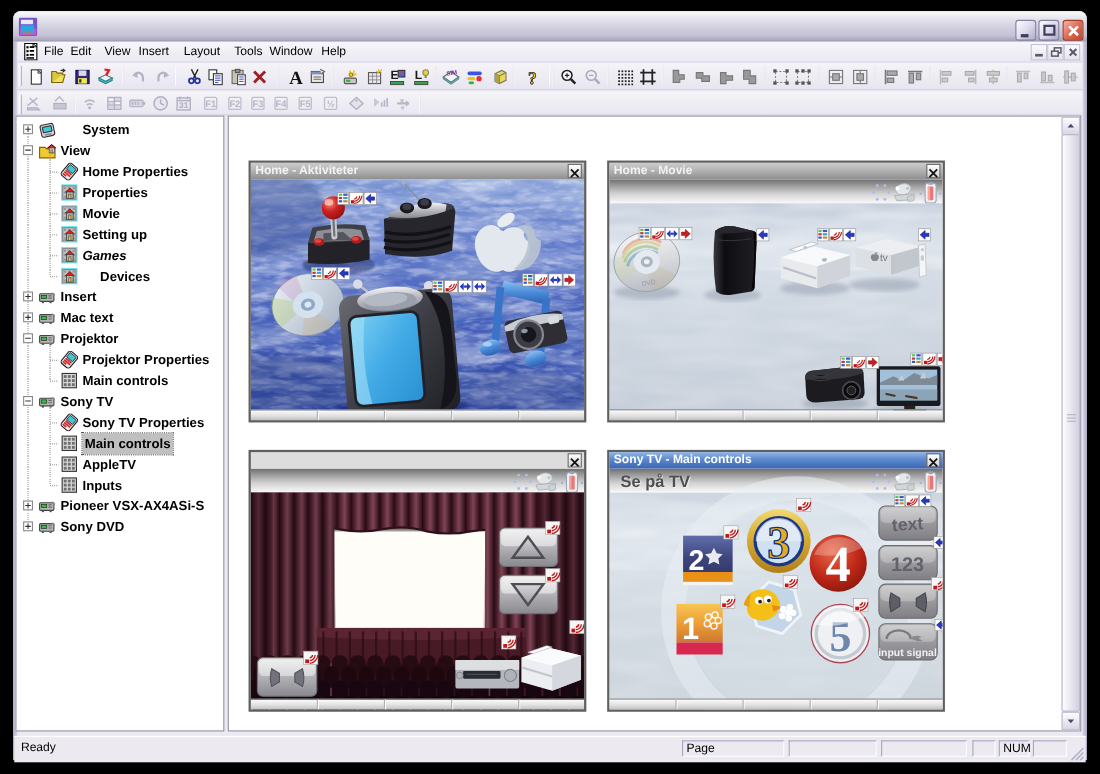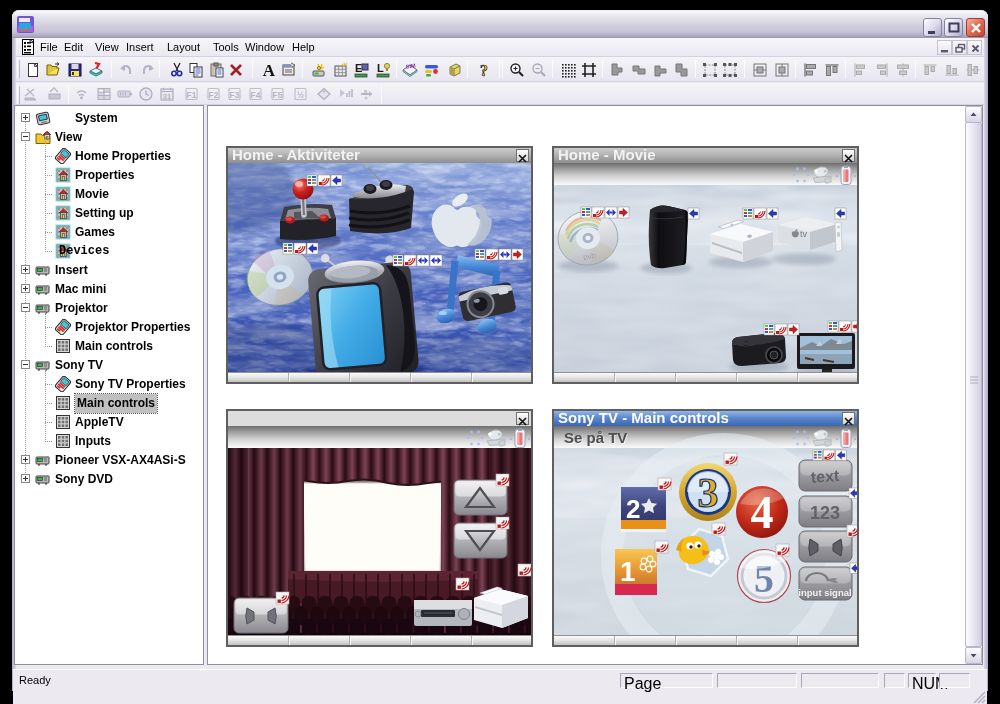--- a/index.html
+++ b/index.html
@@ -32,26 +32,26 @@
   border:1px solid #8f8da4; overflow:hidden; }
 .trow { position:absolute; height:19px; font-size:12px; font-weight:bold; color:#000; white-space:nowrap; line-height:18px; }
 .pm { position:absolute; width:9px; height:9px; border:1px solid #888; background:#fff; }
 #client { position:absolute; left:195px; top:95px; width:776px; height:560px; background:#fff;
   border:1px solid #8f8da4; overflow:hidden; }
 #vsb { position:absolute; right:0; top:0; width:17px; height:100%; background:#f0eff5; }
 .sbtn { position:absolute; left:0; width:17px; height:17px; border:1px solid #b9b7cc; border-radius:2px;
   background:linear-gradient(to bottom,#fdfdfe,#d8d6e5); }
 #sthumb { position:absolute; left:0; top:16px; width:17px; height:525px; border:1px solid #b9b7cc; border-radius:2px;
   background:linear-gradient(to right,#fdfdfe,#e8e6f0 50%,#d2d0e0); }
-#status { position:absolute; left:1px; top:659px; width:974px; height:36px;
+#status { position:absolute; left:1px; top:659px; width:974px; height:24px;
   background:#ece9f0; border-top:1px solid #fff; font-size:11px; color:#000; }
-.spanel { position:absolute; top:3px; height:15px; border:1px solid; border-color:#a9a6bc #fdfdfe #fdfdfe #a9a6bc; background:#ece9f0; font-size:16px; padding:1px 3px; }
+.spanel { position:absolute; top:3px; height:15px; border:1px solid; border-color:#a9a6bc #fdfdfe #fdfdfe #a9a6bc; background:#ece9f0; font-size:11px; padding:1px 3px; }
 .child { position:absolute; width:307px; height:238px; border:2px solid #5f5f5f; background:#ddd; }
 .ctitle { position:absolute; left:0; top:0; right:0; height:15px;
-  background:linear-gradient(to bottom,#cccccc 0%,#b4b4b4 45%,#8e8e8e 100%); color:#f2f2f2; font-size:15px; font-weight:bold;
+  background:linear-gradient(to bottom,#cccccc 0%,#b4b4b4 45%,#8e8e8e 100%); color:#f2f2f2; font-size:11px; font-weight:bold;
   padding-left:4px; line-height:14px; }
 .ctitle.active { background:linear-gradient(to bottom,#92b6e6 0%,#5c88cc 45%,#3a66b4 100%); color:#fff; }
 .cx { position:absolute; right:2px; top:1px; width:13px; height:13px; background:linear-gradient(to bottom,#ffffff,#d2d2d2);
   border:1px solid #707070; }
 .ccontent { position:absolute; left:0; top:15px; width:303px; height:219px; overflow:hidden; }
 .bbar { position:absolute; left:0; bottom:0; width:100%; height:10px;
   background:linear-gradient(to bottom,#fcfcfc,#dedede 60%,#c0c0c0); border-top:1px solid #909090; }
 .bbar i { position:absolute; top:0; width:1px; height:100%; background:#b0b0b0; box-shadow:1px 0 0 #f8f8f8; }
 </style>
 </head>
@@ -498,31 +498,31 @@
 <div class="trow" style="left:60px;top:98px;">Setting up</div>
 <div style="position:absolute;left:30px;top:126px;width:8px;height:1px;background:repeating-linear-gradient(to right,#999 0 1px,transparent 1px 2px);"></div>
 <svg class="ticon" style="position:absolute;left:40px;top:118px;" width="16" height="16" viewBox="0 0 16 16">
         <rect x="0.5" y="0.5" width="15" height="15" fill="#70e8f0"></rect>
         <rect x="2" y="2" width="12" height="12" fill="#c0c0c0" stroke="#888"></rect>
         <path d="M3 3h2v2h-2zM7 3h2v2h-2zM11 3h2v2h-2zM3 7h2v2h-2zM11 7h2v2h-2zM3 11h2v2h-2zM7 11h2v2h-2zM11 11h2v2h-2z" fill="#989898"></path>
         <path d="M4.5 7.5 l4 -3.5 l4 3.5 z" fill="#e02020" stroke="#600" stroke-width="0.6"></path>
         <rect x="5.5" y="7.5" width="6" height="6" fill="#b8b8b8" stroke="#444" stroke-width="0.8"></rect>
         <rect x="7.5" y="9.5" width="2" height="4" fill="#f0d020" stroke="#444" stroke-width="0.6"></rect>
       </svg>
-<div class="trow" style="left:60px;top:117px;">Games</div>
+<div class="trow" style="left:60px;top:117px;font-style:italic;">Games</div>
 <div style="position:absolute;left:30px;top:145px;width:8px;height:1px;background:repeating-linear-gradient(to right,#999 0 1px,transparent 1px 2px);"></div>
 <svg class="ticon" style="position:absolute;left:40px;top:137px;" width="16" height="16" viewBox="0 0 16 16">
         <rect x="0.5" y="0.5" width="15" height="15" fill="#70e8f0"></rect>
         <rect x="2" y="2" width="12" height="12" fill="#c0c0c0" stroke="#888"></rect>
         <path d="M3 3h2v2h-2zM7 3h2v2h-2zM11 3h2v2h-2zM3 7h2v2h-2zM11 7h2v2h-2zM3 11h2v2h-2zM7 11h2v2h-2zM11 11h2v2h-2z" fill="#989898"></path>
         <path d="M4.5 7.5 l4 -3.5 l4 3.5 z" fill="#e02020" stroke="#600" stroke-width="0.6"></path>
         <rect x="5.5" y="7.5" width="6" height="6" fill="#b8b8b8" stroke="#444" stroke-width="0.8"></rect>
         <rect x="7.5" y="9.5" width="2" height="4" fill="#f0d020" stroke="#444" stroke-width="0.6"></rect>
       </svg>
-<div class="trow" style="left:44px;top:136px;font-family:Liberation Mono, monospace;">Devices</div>
+<div class="trow" style="left:76px;top:136px;">Devices</div>
 <div class="pm" style="left:6px;top:159px;">
         <svg width="7" height="7" style="display:block">
           <path d="M1 3.5 h5 M3.5 1 v5" stroke="#333" stroke-width="1"></path>
         </svg>
       </div>
 <svg class="ticon" style="position:absolute;left:20px;top:156px;" width="16" height="16" viewBox="0 0 16 16">
         <rect x="1" y="5" width="13" height="7" rx="1" fill="#b8b8b8" stroke="#444"></rect>
         <rect x="2.5" y="6.5" width="5" height="3" fill="#30c040" stroke="#222" stroke-width="0.6"></rect>
         <path d="M9 7 h3 M9 9 h3" stroke="#666"></path>
         <path d="M12 4 a3 3 0 0 1 3 3 l-1.6 0 a1.6 1.6 0 0 0 -1.6 -1.6 z" fill="#888"></path>
@@ -536,21 +536,21 @@
         </svg>
       </div>
 <svg class="ticon" style="position:absolute;left:20px;top:175px;" width="16" height="16" viewBox="0 0 16 16">
         <rect x="1" y="5" width="13" height="7" rx="1" fill="#b8b8b8" stroke="#444"></rect>
         <rect x="2.5" y="6.5" width="5" height="3" fill="#30c040" stroke="#222" stroke-width="0.6"></rect>
         <path d="M9 7 h3 M9 9 h3" stroke="#666"></path>
         <path d="M12 4 a3 3 0 0 1 3 3 l-1.6 0 a1.6 1.6 0 0 0 -1.6 -1.6 z" fill="#888"></path>
         <rect x="3" y="12" width="2" height="1.6" fill="#555"></rect>
         <rect x="10" y="12" width="2" height="1.6" fill="#555"></rect>
       </svg>
-<div class="trow" style="left:40px;top:174px;">Mac mini</div>
+<div class="trow" style="left:40px;top:174px;">Mac text</div>
 <div class="pm" style="left:6px;top:197px;">
         <svg width="7" height="7" style="display:block">
           <path d="M1 3.5 h5 " stroke="#333" stroke-width="1"></path>
         </svg>
       </div>
 <svg class="ticon" style="position:absolute;left:20px;top:194px;" width="16" height="16" viewBox="0 0 16 16">
         <rect x="1" y="5" width="13" height="7" rx="1" fill="#b8b8b8" stroke="#444"></rect>
         <rect x="2.5" y="6.5" width="5" height="3" fill="#30c040" stroke="#222" stroke-width="0.6"></rect>
         <path d="M9 7 h3 M9 9 h3" stroke="#666"></path>
         <path d="M12 4 a3 3 0 0 1 3 3 l-1.6 0 a1.6 1.6 0 0 0 -1.6 -1.6 z" fill="#888"></path>

